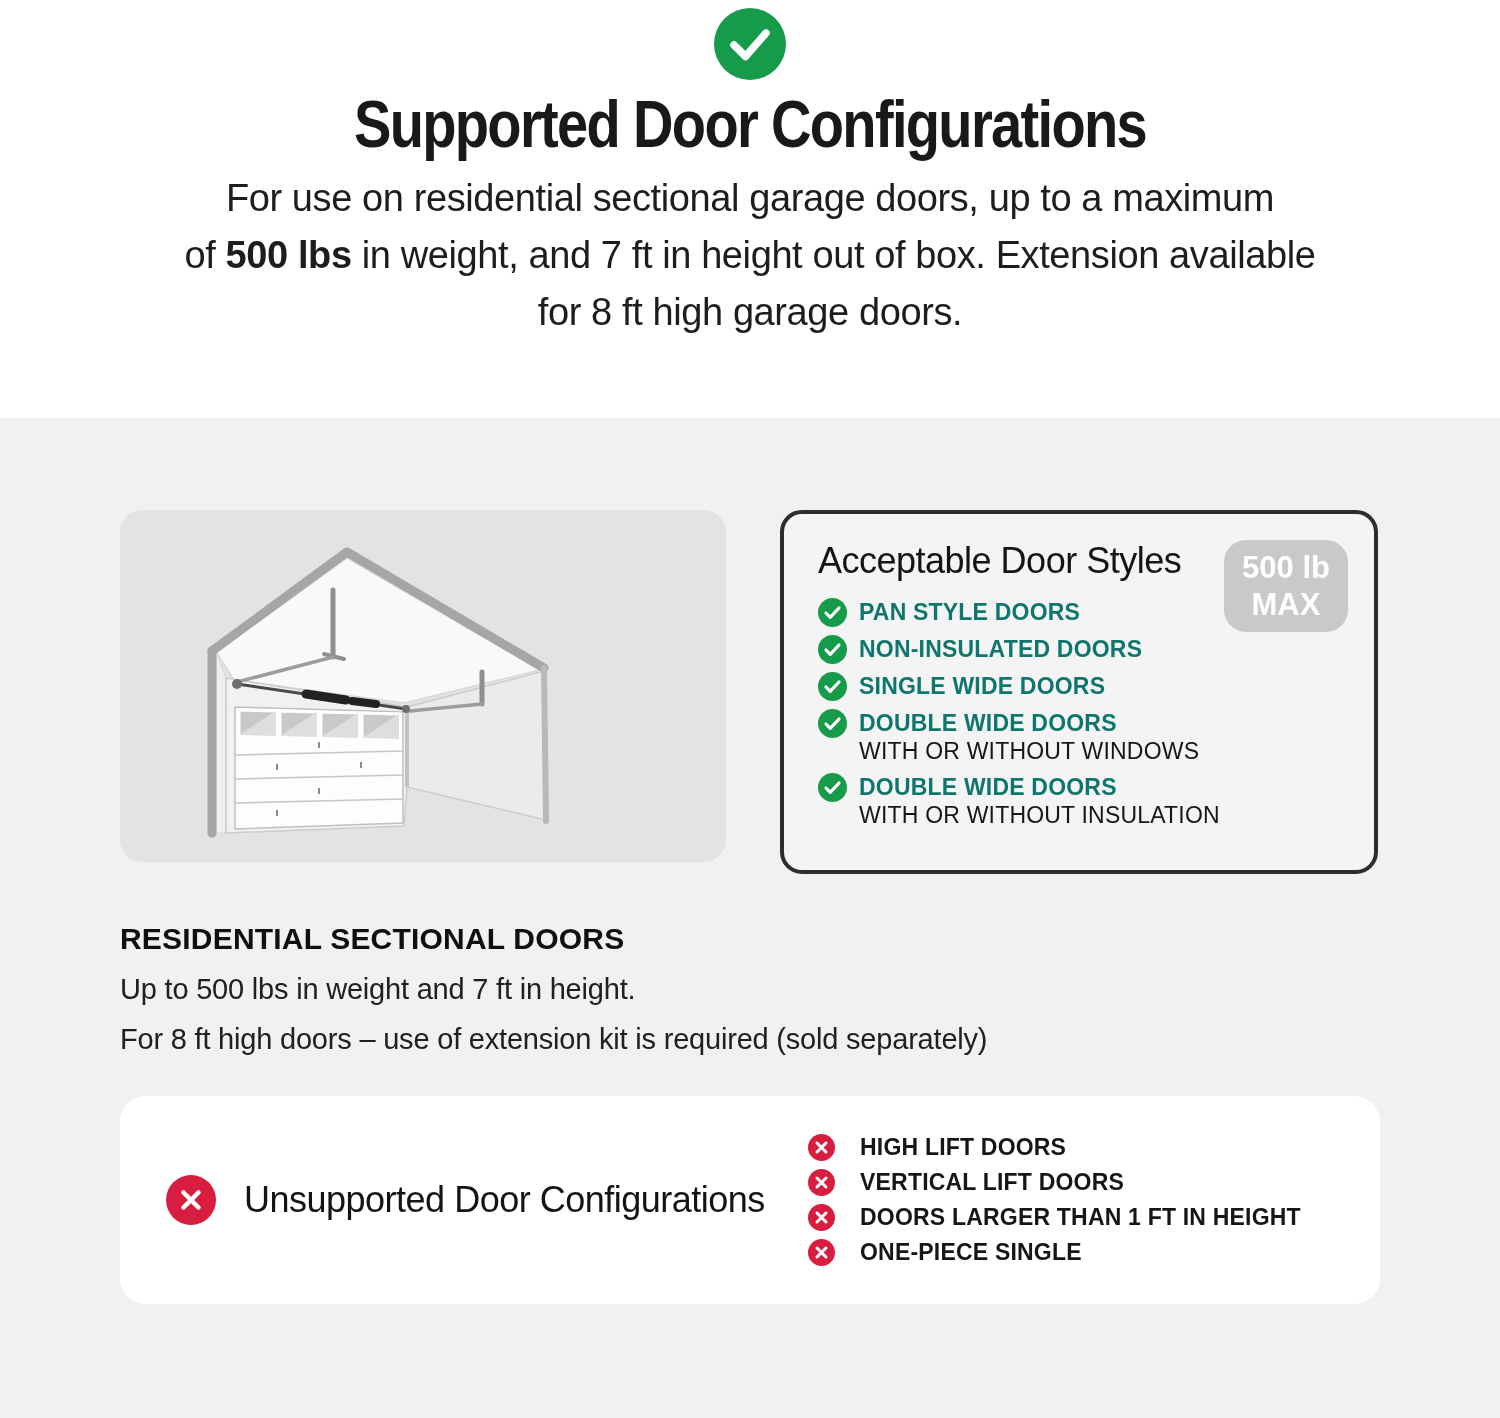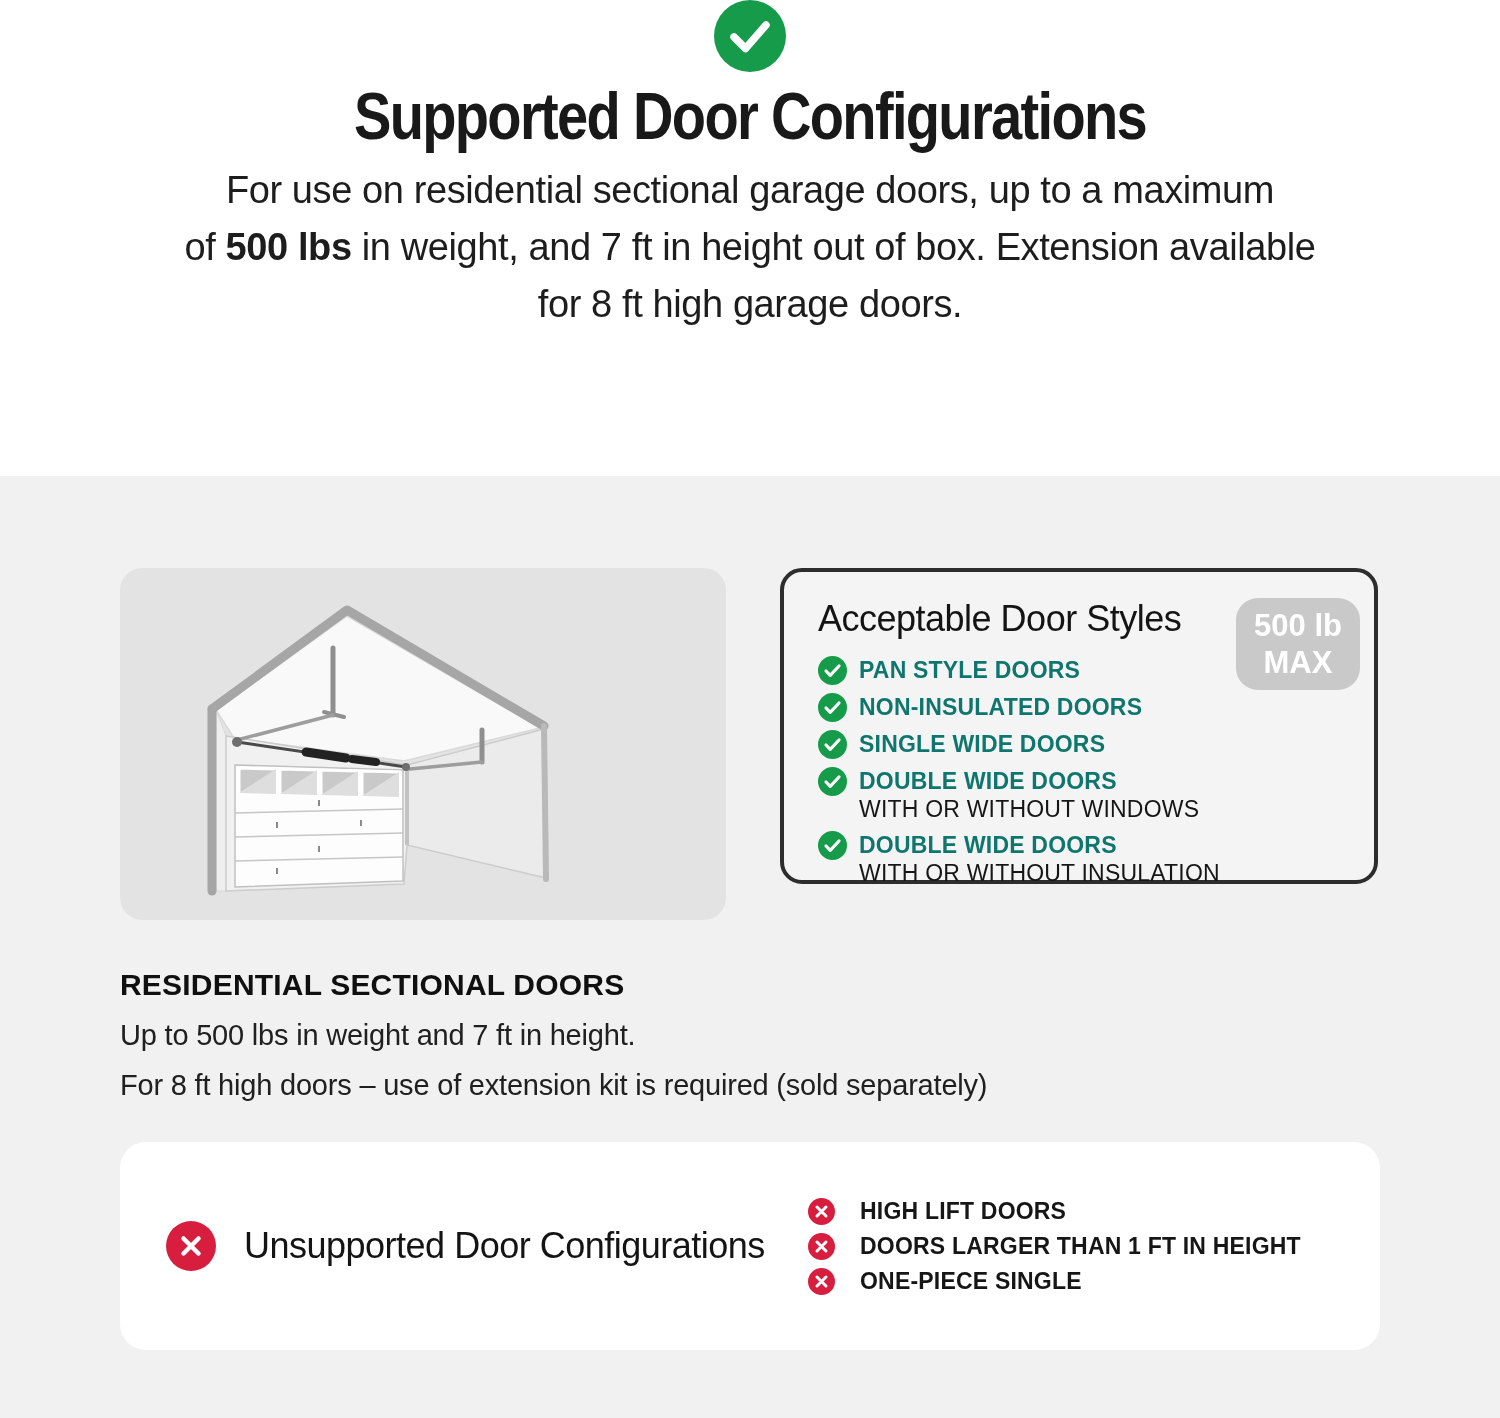--- a/index.html
+++ b/index.html
@@ -6,21 +6,21 @@
   html,body { width:1500px; height:1418px; }
   body {
     font-family:"Liberation Sans", sans-serif;
     color:#1c1c1c;
     background:#ffffff;
     overflow:hidden;
     -webkit-font-smoothing:antialiased;
   }
 
   
-  .top-section { height:476px; text-align:center; padding-top:0;border-radius:19px; }
+  .top-section { height:418px; text-align:center; padding-top:8px;border-radius:19px; }
   .check-badge { width:72px; height:72px; margin:0 auto; display:block; }
   .main-title {
     margin-top:6px;
     font-size:66px; font-weight:700; letter-spacing:-2px;
     color:#191919; white-space:nowrap;
     transform:scaleX(0.85); transform-origin:50% 50%;
   }
   .intro {
     margin-top:8px;
     font-size:38px; line-height:57px; letter-spacing:-0.4px;
@@ -31,27 +31,27 @@
   
   .gray-section { height:1000px; background:#f1f1f1; padding:92px 120px 0 120px; }
   .row { display:flex; gap:54px; }
 
   .illustration-box {
     width:606px; height:352px; flex:none;
     background:#e3e3e3; border-radius:22px; overflow:hidden;
   }
 
   .acceptable-card {
-    position:relative; width:598px; height:316px; flex:none;
+    position:relative; width:598px; height:364px; flex:none;
     background:#f4f4f4; border:4px solid #2d2d2d; border-radius:22px;
     padding:26px 34px;
   }
   .acceptable-title { font-size:36px; letter-spacing:-0.5px; color:#141414; }
   .badge {
-    position:absolute; top:26px; right:14px; width:124px;
+    position:absolute; top:26px; right:26px; width:124px;
     background:#c9c9c9; border-radius:22px;
     color:#ffffff; font-weight:700; font-size:31px; line-height:37px;
     text-align:center; padding:9px 0;
   }
   .check-list { margin-top:16px; }
   .check-item { display:flex; align-items:flex-start; gap:12px; margin-bottom:8px; }
   .check-item svg { flex:none; margin-top:0; }
   .check-label { font-size:23px; font-weight:700; line-height:29px; letter-spacing:0.2px; color:#0f766e; }
   .check-sub   { font-size:23px; font-weight:400; line-height:27px; letter-spacing:0.2px; color:#161616; }
 
@@ -232,20 +232,27 @@
             <circle cx="13.5" cy="13.5" r="13.5" fill="#d81e3f"></circle>
             <path d="M9 9 L18 18 M18 9 L9 18" stroke="#ffffff" stroke-width="3" stroke-linecap="round"></path>
           </svg>
         <span>HIGH LIFT DOORS</span>
       </div>
       <div class="x-item">
         <svg width="27" height="27" viewBox="0 0 27 27">
             <circle cx="13.5" cy="13.5" r="13.5" fill="#d81e3f"></circle>
             <path d="M9 9 L18 18 M18 9 L9 18" stroke="#ffffff" stroke-width="3" stroke-linecap="round"></path>
           </svg>
+        <span>VERTICAL LIFT DOORS</span>
+      </div>
+      <div class="x-item">
+        <svg width="27" height="27" viewBox="0 0 27 27">
+            <circle cx="13.5" cy="13.5" r="13.5" fill="#d81e3f"></circle>
+            <path d="M9 9 L18 18 M18 9 L9 18" stroke="#ffffff" stroke-width="3" stroke-linecap="round"></path>
+          </svg>
         <span>DOORS LARGER THAN 1 FT IN HEIGHT</span>
       </div>
       <div class="x-item">
         <svg width="27" height="27" viewBox="0 0 27 27">
             <circle cx="13.5" cy="13.5" r="13.5" fill="#d81e3f"></circle>
             <path d="M9 9 L18 18 M18 9 L9 18" stroke="#ffffff" stroke-width="3" stroke-linecap="round"></path>
           </svg>
         <span>ONE-PIECE SINGLE</span>
       </div>
     </div>

